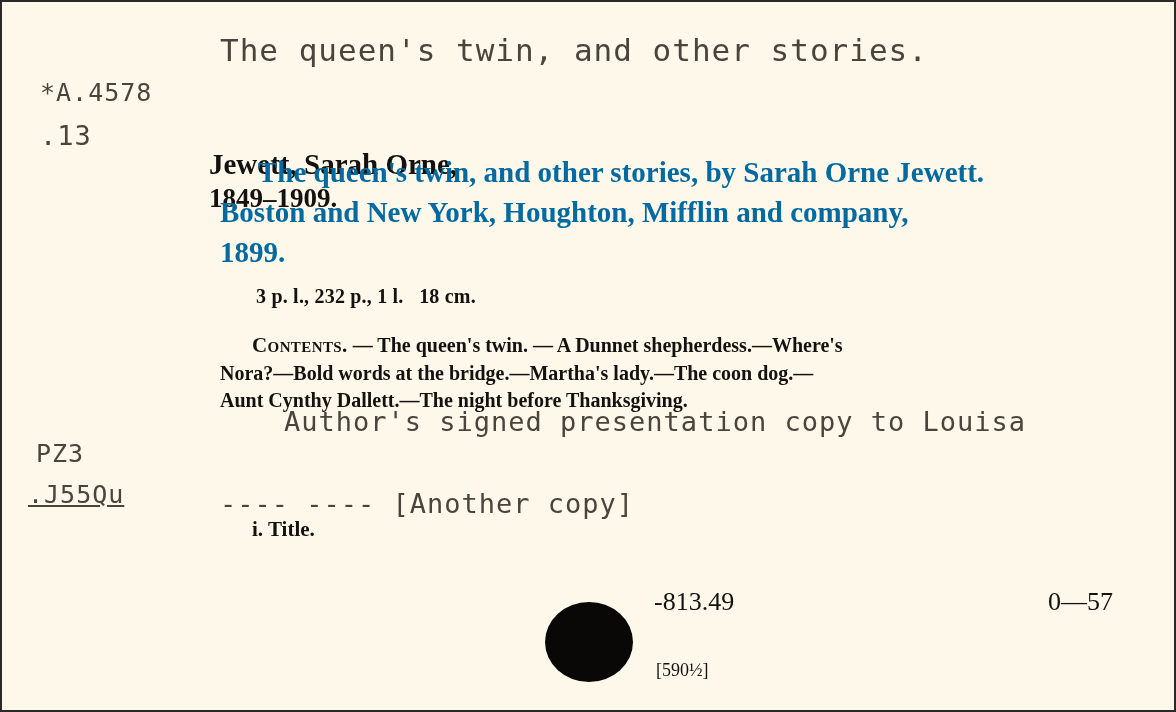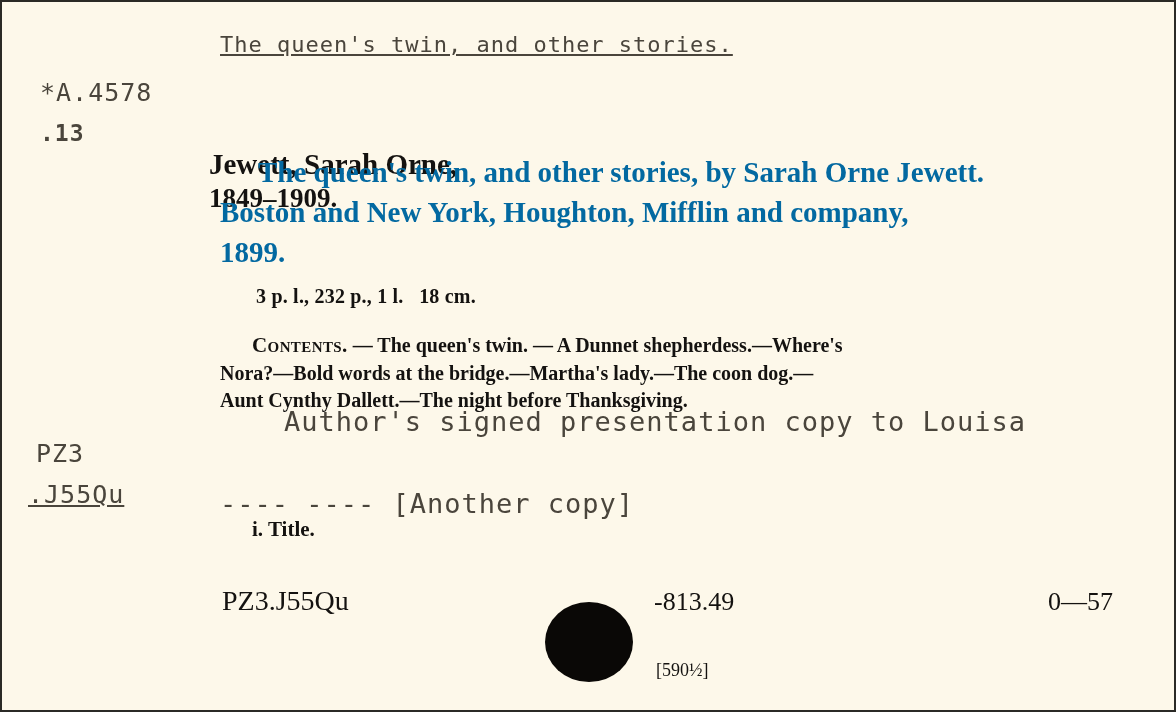--- a/index.html
+++ b/index.html
@@ -37,34 +37,32 @@
     color: #141210;
   }
 
   .abs { position: absolute; white-space: pre; }
 
   
 
   #title-typed {
     left: 218px;
     top: 30px;
-    font-size: 22px;
-    text-decoration: underline;
+    font-size: 31px;
   }
 
   #call-1 {
     left: 38px;
     top: 76px;
     font-size: 25px;
   }
   #call-2 {
     left: 38px;
     top: 118px;
-    font-size: 23px;
-    font-weight: bold;
+    font-size: 27px;
   }
 
   #author-line {
     left: 178px;
     top: 113px;
     font-size: 29px;
     font-weight: bold;
   }
   #author-line .dates {
     font-weight: bold;
@@ -220,21 +218,20 @@
   </div>
 
   <div class="abs typed" id="call-3">PZ3</div>
 
   <div class="abs typed" id="call-4">.J55Qu</div>
 
   <div class="abs typed" id="another-copy">---- ---- [Another copy]</div>
 
   <div class="abs printed" id="tracing">i. Title.</div>
 
-  <div class="abs printed" id="class-number">PZ3.J55Qu</div>
 
   <div class="abs printed" id="dewey">-813.49</div>
 
   <div class="abs printed" id="card-order">0—57</div>
 
 
   <div class="abs printed" id="print-code">[590½]</div>
 
   <div id="punch-hole"></div>
 

